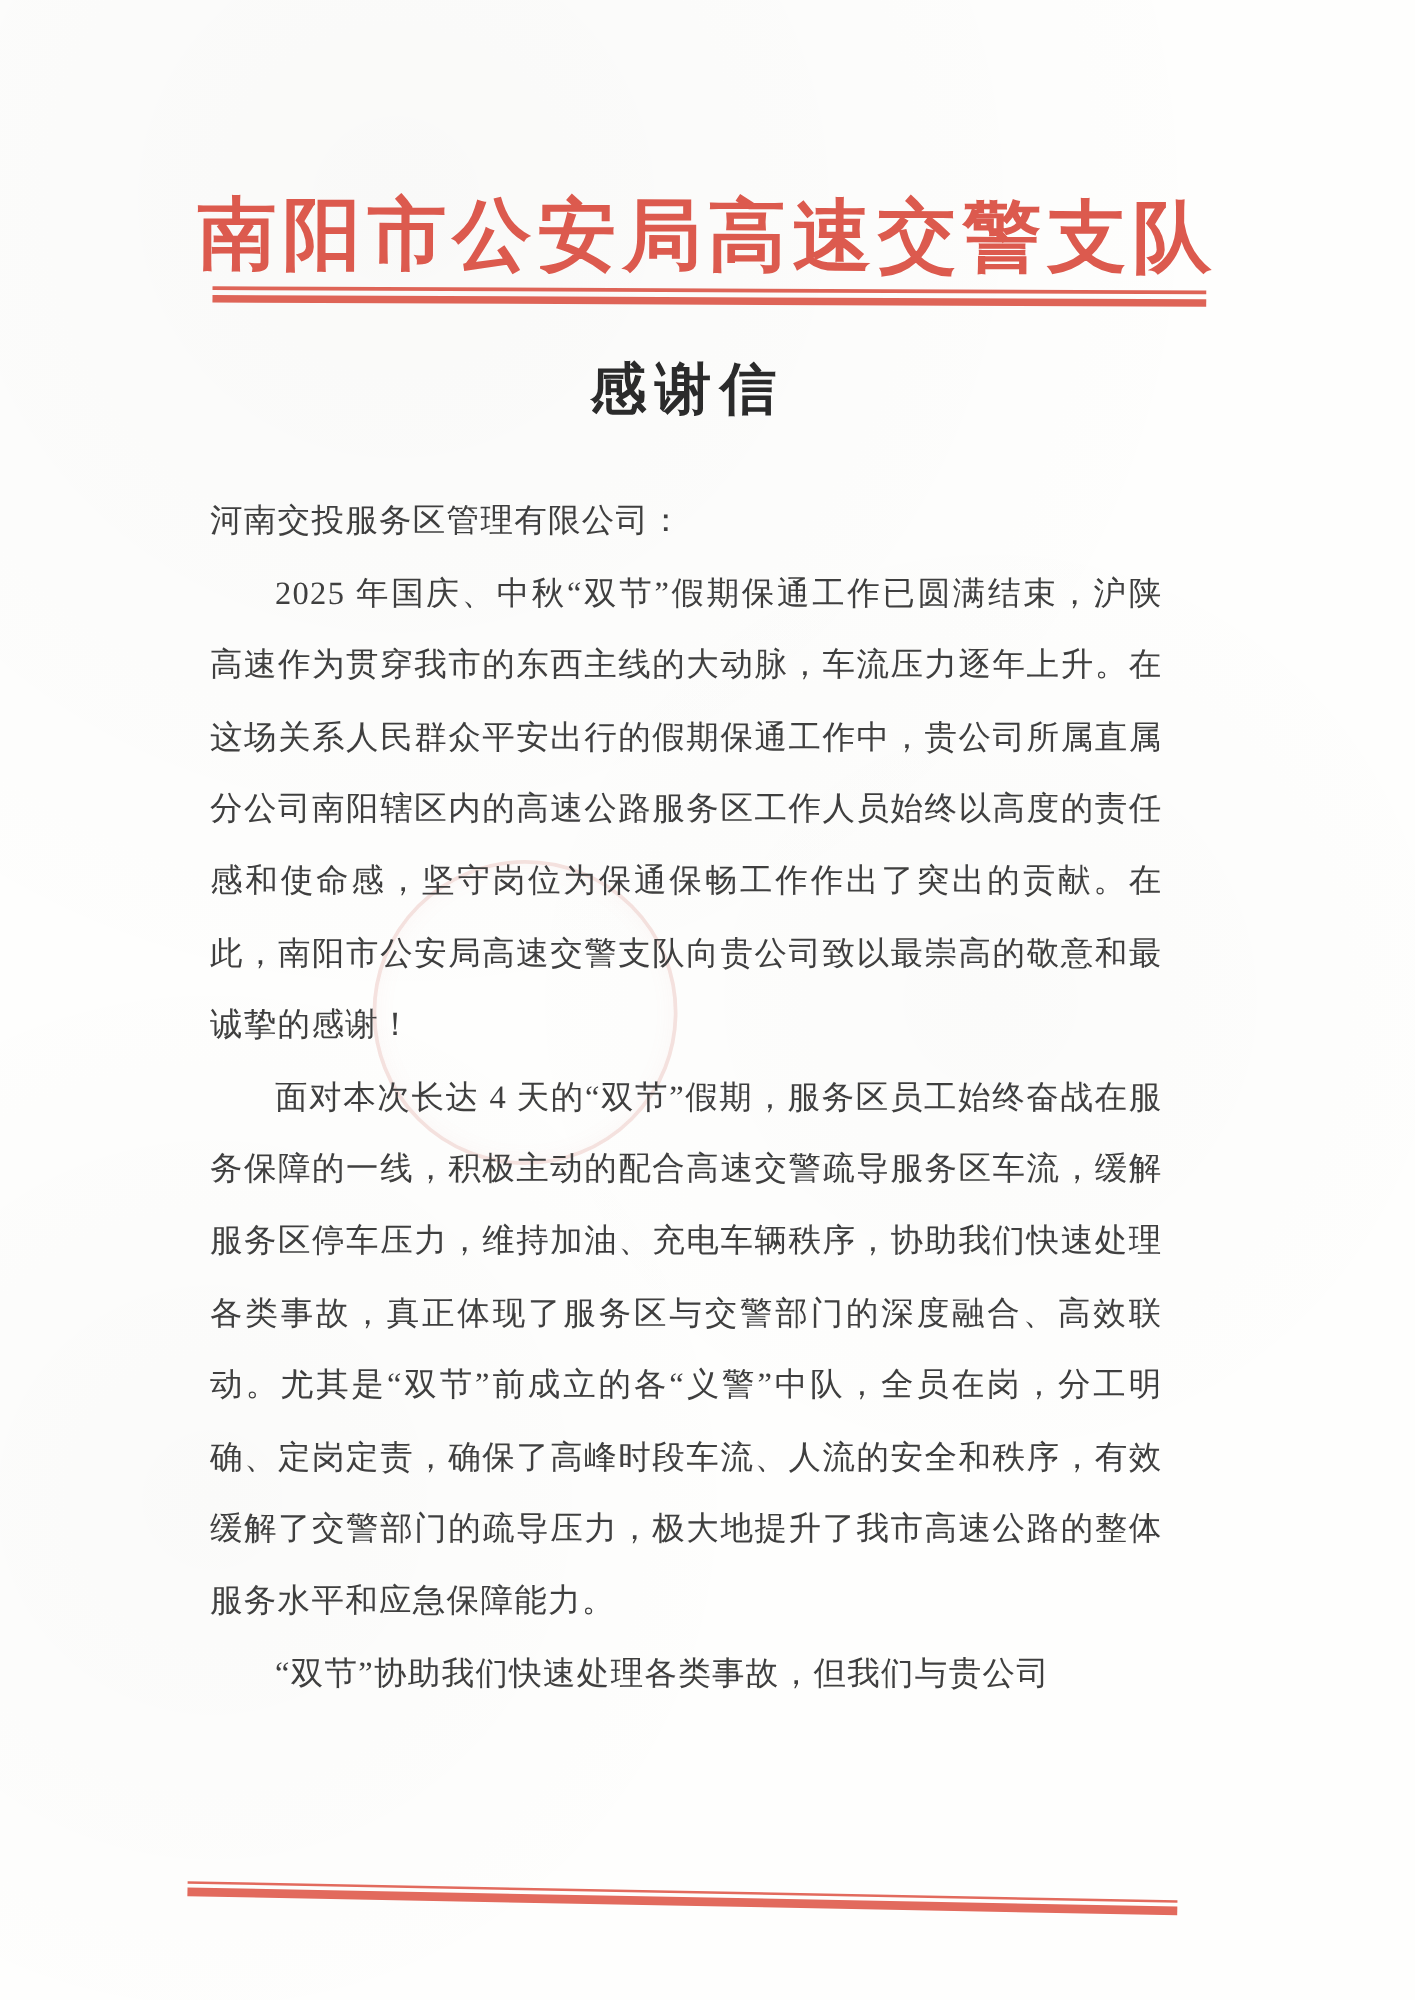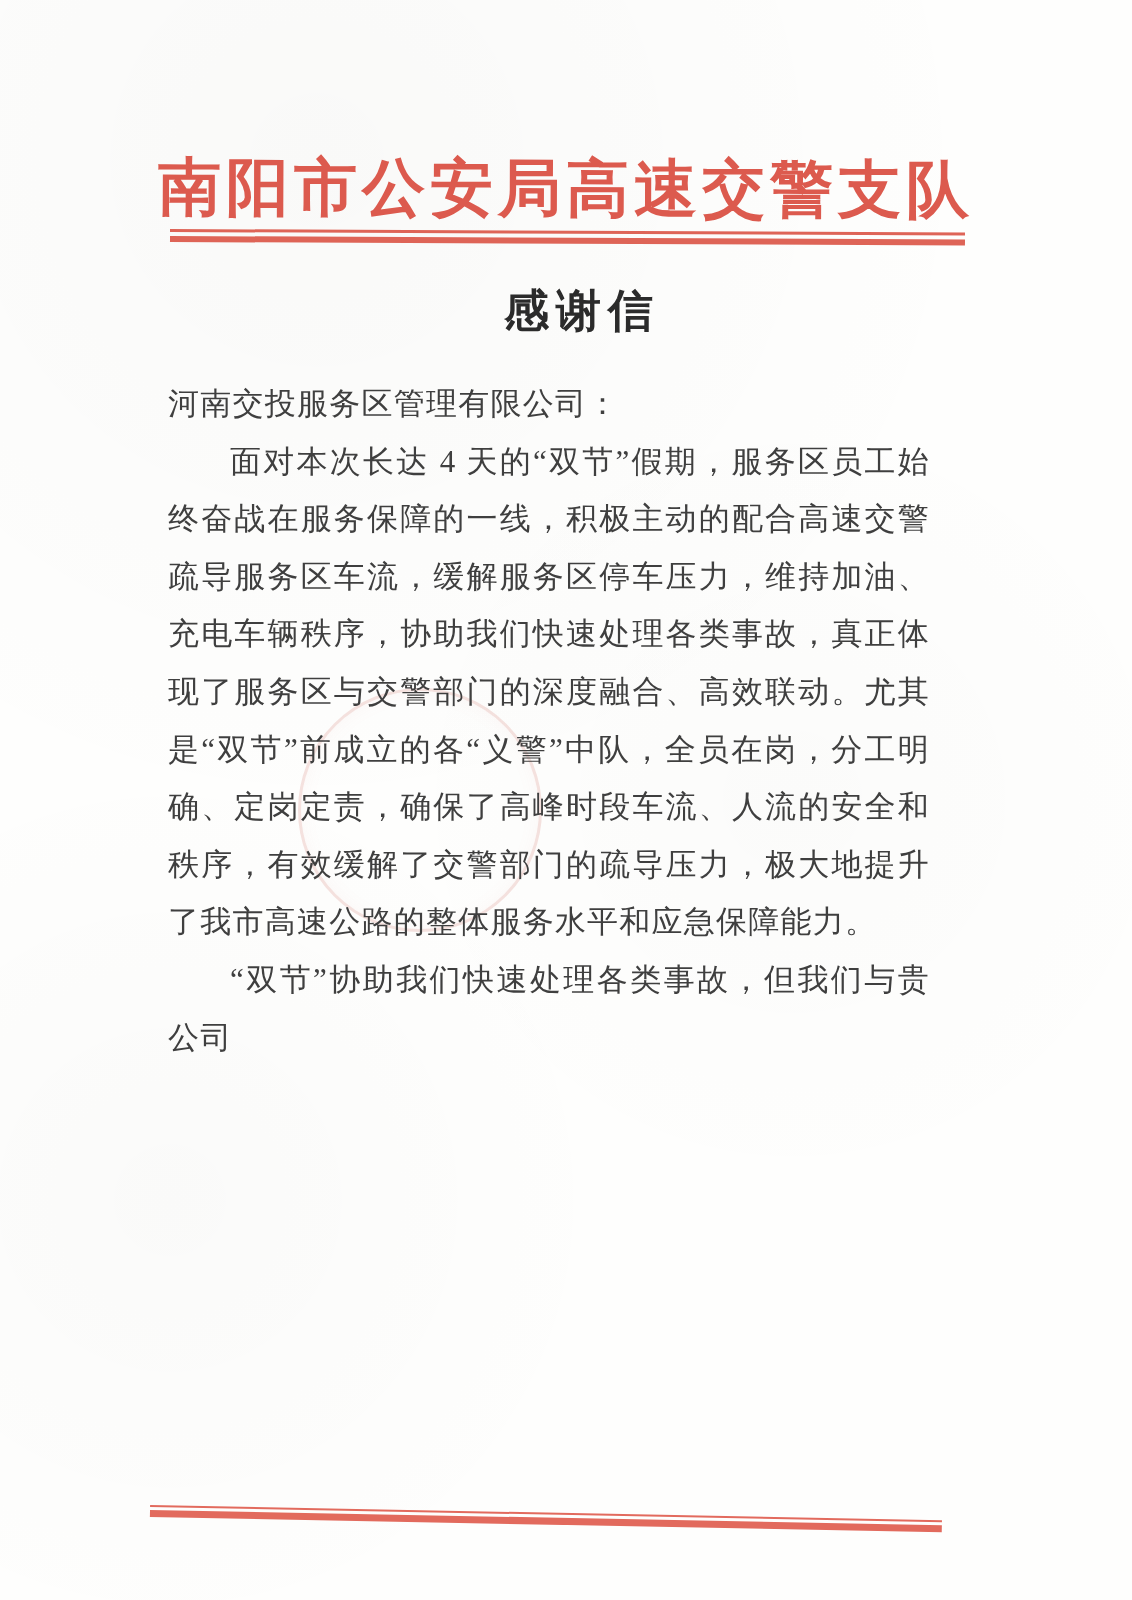--- a/index.html
+++ b/index.html
@@ -47,28 +47,27 @@
   .doc-title {
     position: absolute;
     top: 281px;
     left: 0;
     width: 1100px;
     text-align: center;
     font-size: 45px;
     font-weight: 700;
     color: #2b2b2b;
     letter-spacing: 7px;
-    margin-left: 32px;
   }
   .letter-body {
     position: absolute;
     left: 168px;
-    top: 375px;
+    top: 388px;
     width: 762px;
-    font-size: 31px;
+    font-size: 26px;
     line-height: 57.6px;
     color: #3f3f3f;
     text-align: justify;
     text-justify: inter-character;
     letter-spacing: 0.04em;
   }
   .letter-body p {
     margin: 0;
     padding: 0;
   }
@@ -105,19 +104,20 @@
   <div class="letterhead">南阳市公安局高速交警支队</div>
 
   <div class="rule-top"></div>
 
   <div class="doc-title">感谢信</div>
 
   <div class="stamp-ghost"></div>
 
   <div class="letter-body">
     <p class="salutation">河南交投服务区管理有限公司：</p>
+    <p class="para">2025 年国庆、中秋“双节”假期保通工作已圆满结束，沪陕高速作为贯穿我市的东西主线的大动脉，车流压力逐年上升。在这场关系人民群众平安出行的假期保通工作中，贵公司所属直属分公司南阳辖区内的高速公路服务区工作人员始终以高度的责任感和使命感，坚守岗位为保通保畅工作作出了突出的贡献。在此，南阳市公安局高速交警支队向贵公司致以最崇高的敬意和最诚挚的感谢！</p>
     <p class="para">面对本次长达 4 天的“双节”假期，服务区员工始终奋战在服务保障的一线，积极主动的配合高速交警疏导服务区车流，缓解服务区停车压力，维持加油、充电车辆秩序，协助我们快速处理各类事故，真正体现了服务区与交警部门的深度融合、高效联动。尤其是“双节”前成立的各“义警”中队，全员在岗，分工明确、定岗定责，确保了高峰时段车流、人流的安全和秩序，有效缓解了交警部门的疏导压力，极大地提升了我市高速公路的整体服务水平和应急保障能力。</p>
     <p class="para">“双节”协助我们快速处理各类事故，但我们与贵公司</p>
   </div>
 
   <div class="rule-bottom"></div>
 
 </div>
 
 </body></html>

